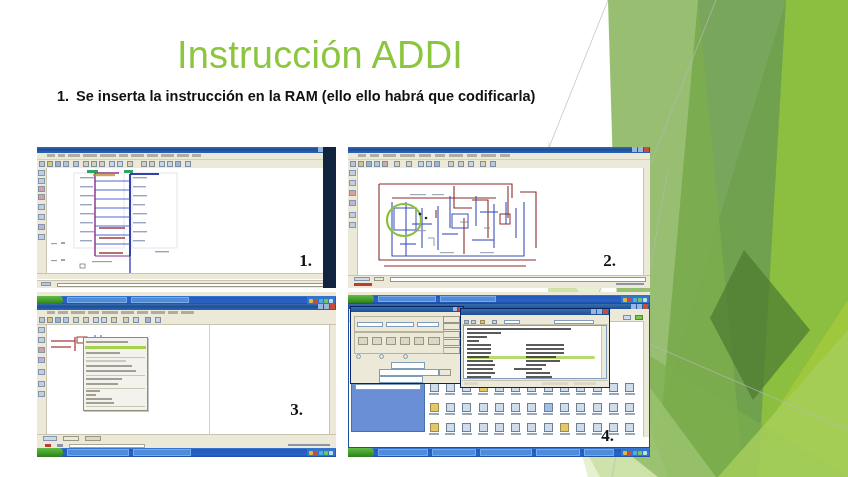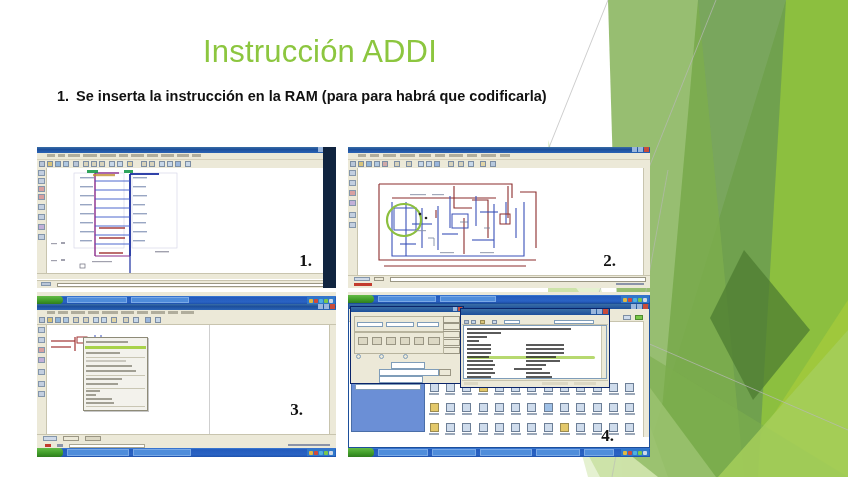--- a/index.html
+++ b/index.html
@@ -10,21 +10,21 @@
   }
   #slide{position:absolute;inset:0;background:#fff;overflow:hidden;}
 
   
   #facets{position:absolute;right:0;top:0;width:300px;height:477px;overflow:hidden;pointer-events:none;}
   #facets svg{display:block;}
 
   
   #title{
     position:absolute;left:0;top:34px;width:640px;text-align:center;
-    font-size:31px;font-weight:400;letter-spacing:.2px;color:#8CC63F;
+    font-size:38px;font-weight:400;letter-spacing:.2px;color:#8CC63F;
     font-family:"Liberation Sans", sans-serif;
   }
   
   #bullet{
     position:absolute;left:57px;top:88px;width:580px;
     font-size:14.5px;color:#111;font-weight:700;white-space:nowrap;
     font-family:"Liberation Sans", sans-serif;
   }
   #bullet .num{font-weight:700;margin-right:7px;}
 
@@ -113,21 +113,21 @@
       <line x1="60" y1="0" x2="0" y2="150" stroke="#b9b9b9" stroke-width="0.7"></line>
       <line x1="168" y1="0" x2="10" y2="395" stroke="#b9b9b9" stroke-width="0.7"></line>
       <line x1="0" y1="300" x2="300" y2="430" stroke="#b9b9b9" stroke-width="0.7"></line>
       <line x1="120" y1="170" x2="64" y2="477" stroke="#b9b9b9" stroke-width="0.6"></line>
     </svg>
   </div>
 
   <div id="title">Instrucción ADDI</div>
 
   <div id="bullet">
-    <span class="num">1.</span><span>Se inserta la instrucción en la RAM (para para habrá que codificarla)</span>
+    <span class="num">1.</span><span>Se inserta la instrucción en la RAM (ello ello habrá que codificarla)</span>
   </div>
 
   <div class="shot" id="shot1">
     <div class="xp-title">
       <div class="btns">
           <i></i>
           <i></i>
           <i class="close"></i>
         </div>
     </div>

